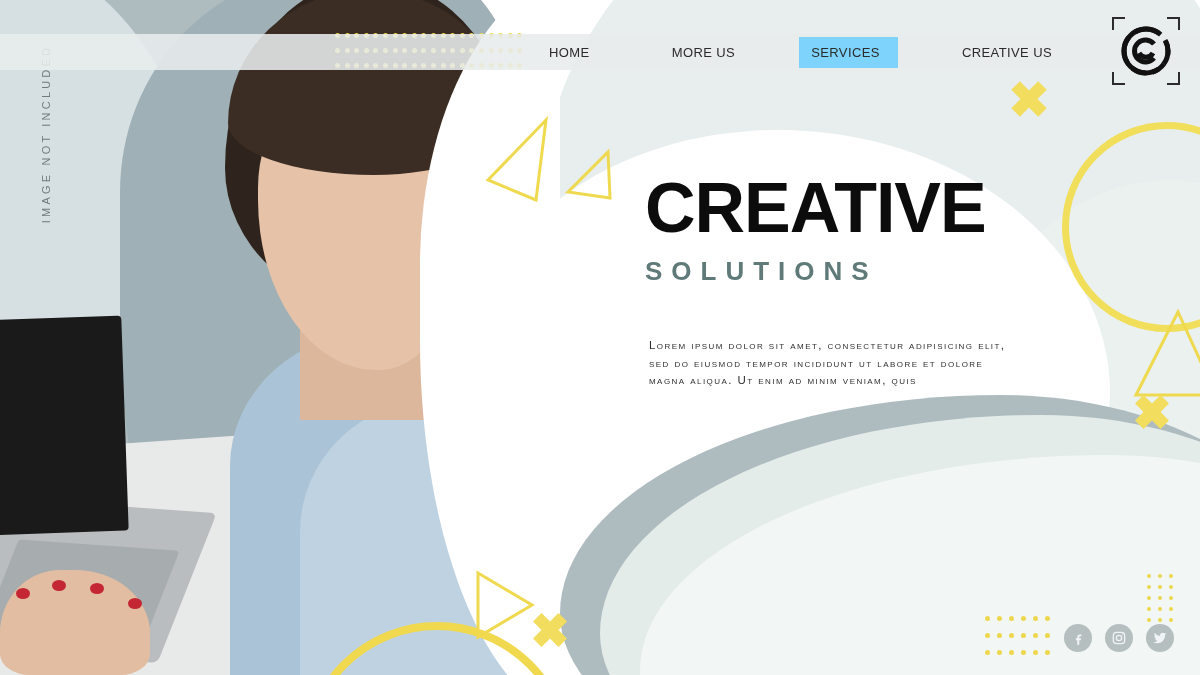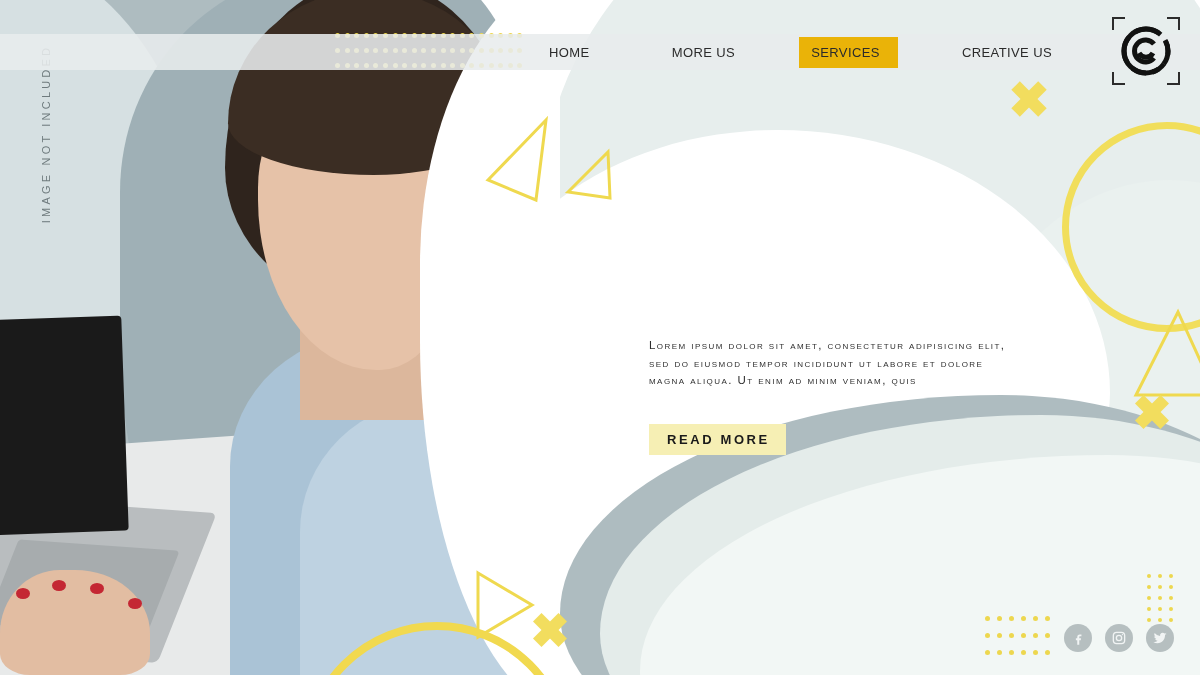--- a/index.html
+++ b/index.html
@@ -148,21 +148,21 @@
     display:flex; align-items:center; justify-content:flex-end;
     padding-right:130px;
   }
   .nav-items { display:flex; gap:0px; }
   .nav-item {
     font-size:13px; color:#2b2b2b; letter-spacing:0.4px;
     padding:8px 18px; cursor:pointer; white-space:nowrap;
     font-family:"Liberation Sans", sans-serif;
   }
   .nav-item.spaced { margin-right:46px; }
-  .nav-item.active { background:#eab308; color:#2b2b2b;padding-left:12px; }
+  .nav-item.active { background:#7dd3fc; color:#2b2b2b;padding-left:12px; }
 
   .logo-wrap {
     position:absolute; right:20px; top:17px; width:68px; height:68px;
     display:flex; align-items:center; justify-content:center;
   }
   .logo-brackets { position:absolute; inset:0; }
   .logo-brackets i {
     position:absolute; width:13px; height:13px; border:2px solid #2c2c2c;
   }
   .logo-brackets i.tl { left:0; top:0; border-right:none; border-bottom:none; }
@@ -419,25 +419,26 @@
     <svg width="50" height="50" viewBox="0 0 50 50">
       <path d="M25 3 A22 22 0 0 0 25 47" fill="none" stroke="#111" stroke-width="5"></path>
       <path d="M25 3 A22 22 0 0 1 25 47" fill="none" stroke="#111" stroke-width="5" stroke-dasharray="14 10"></path>
       <circle cx="25" cy="25" r="22" fill="none" stroke="#111" stroke-width="5" stroke-dasharray="28 7" stroke-dashoffset="14"></circle>
       <path d="M33 18 A11 11 0 1 0 33 32" fill="none" stroke="#111" stroke-width="5"></path>
       <path d="M18 27 A8 8 0 0 0 32 27" fill="none" stroke="#111" stroke-width="5"></path>
     </svg>
   </div>
 
   <div class="hero">
+    <div class="hero-title">CREATIVE</div>
+    <div class="hero-sub">SOLUTIONS</div>
   </div>
 
   <div class="hero-body">Lorem ipsum dolor sit amet, consectetur adipisicing elit, sed do eiusmod tempor incididunt ut labore et dolore magna aliqua. Ut enim ad minim veniam, quis</div>
 
-  <div class="read-more">READ MORE</div>
 
   <div class="social-row">
     <div class="social-btn">
       <svg width="15" height="15" viewBox="0 0 24 24" fill="#f1f4f4">
         <path d="M14.5 8.5h2.2V5.6h-2.7c-2.6 0-4 1.5-4 4v2h-2.2v3h2.2V22h3.2v-7.4h2.4l.4-3h-2.8v-1.7c0-.9.3-1.4 1.3-1.4z"></path>
       </svg>
     </div>
     <div class="social-btn">
       <svg width="16" height="16" viewBox="0 0 24 24" fill="none" stroke="#f1f4f4" stroke-width="2">
         <rect x="3.5" y="3.5" width="17" height="17" rx="5"></rect>

